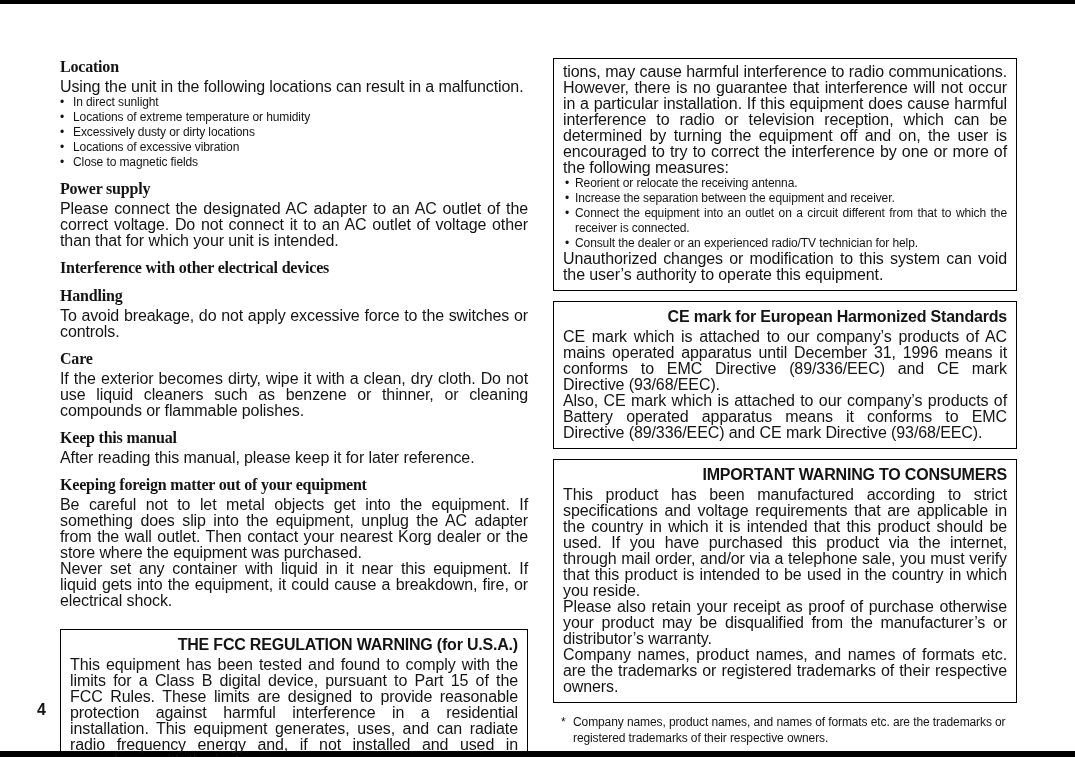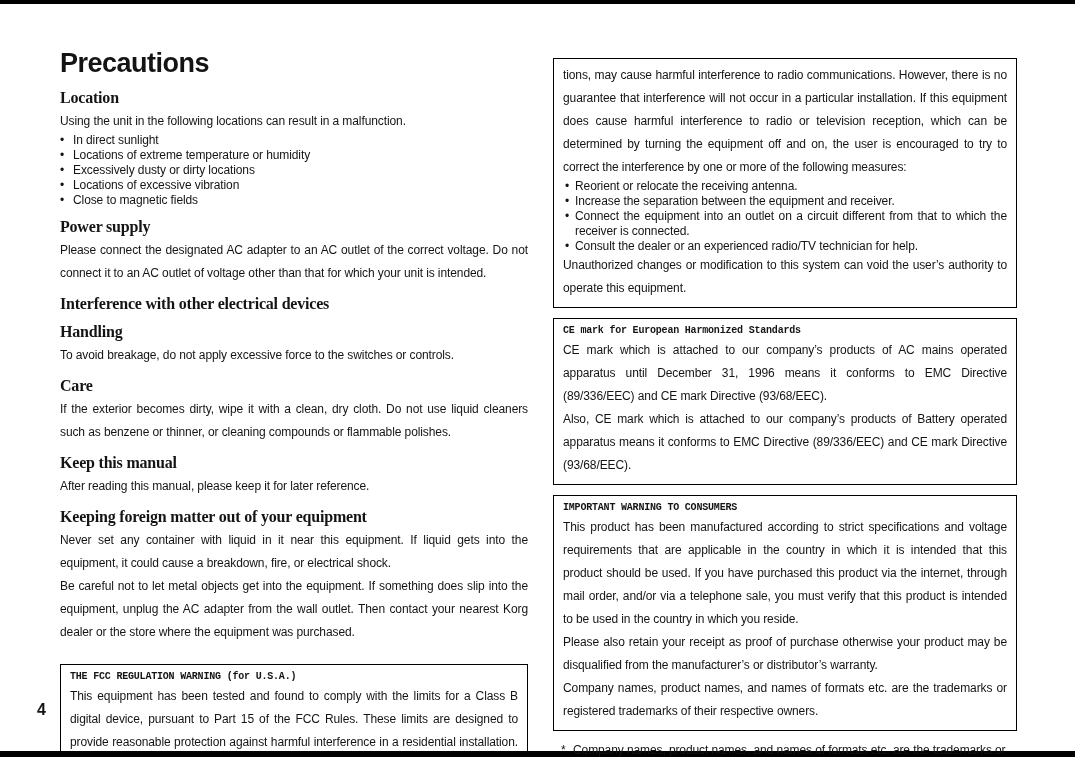--- a/index.html
+++ b/index.html
@@ -27,46 +27,45 @@
   }
   h2 {
     margin:10px 0 3px 0;
     font-size:16px;
     font-weight:bold;
     letter-spacing:-0.2px;
     font-family:Liberation Serif, serif;
   }
   p {
     margin:0;
-    font-size:12px;
-    line-height:23px;
+    font-size:16px;
+    line-height:16px;
     text-align:justify;
     letter-spacing:-0.1px;
   }
   .bullet {
     display:flex;
     font-size:12px;
     line-height:15.1px;
     letter-spacing:-0.1px;
   }
   .bullet .bm { width:13px; flex:0 0 13px; }
   .bullet .bt { flex:1; }
 
   .box {
     border:1.5px solid #000;
     padding:5px 9px 7px 9px;
     margin-bottom:10px;
   }
   .box-title {
     margin:1px 0 3px 0;
-    font-size:10px;
+    font-size:16px;
     font-weight:bold;
-    text-align:left;
+    text-align:right;
     letter-spacing:-0.2px;
-    font-family:Liberation Mono, monospace;
   }
   .fcc-left-box { margin-top:20px; }
 
   .rbullet {
     display:flex;
     font-size:12px;
     line-height:15.1px;
     letter-spacing:-0.1px;
     padding-left:2px;
   }
@@ -91,21 +90,20 @@
   }
 </style>
 </head>
 <body>
 
 <div class="page">
   <div class="scan-edge top"></div>
   <div class="scan-edge bottom"></div>
 
   <div class="col left">
-    <h1>Precautions</h1>
 
     <h2>Location</h2>
     <p>Using the unit in the following locations can result in a malfunction.</p>
     <div class="bullet">
       <span class="bm">•</span>
       <span class="bt">In direct sunlight</span>
     </div>
     <div class="bullet">
       <span class="bm">•</span>
       <span class="bt">Locations of extreme temperature or humidity</span>
@@ -131,22 +129,22 @@
     <h2>Handling</h2>
     <p>To avoid breakage, do not apply excessive force to the switches or controls.</p>
 
     <h2>Care</h2>
     <p>If the exterior becomes dirty, wipe it with a clean, dry cloth. Do not use liquid cleaners such as benzene or thinner, or cleaning compounds or flammable polishes.</p>
 
     <h2>Keep this manual</h2>
     <p>After reading this manual, please keep it for later reference.</p>
 
     <h2>Keeping foreign matter out of your equipment</h2>
+    <p>Be careful not to let metal objects get into the equipment. If something does slip into the equipment, unplug the AC adapter from the wall outlet. Then contact your nearest Korg dealer or the store where the equipment was purchased.</p>
     <p>Never set any container with liquid in it near this equipment. If liquid gets into the equipment, it could cause a breakdown, fire, or electrical shock.</p>
-    <p>Be careful not to let metal objects get into the equipment. If something does slip into the equipment, unplug the AC adapter from the wall outlet. Then contact your nearest Korg dealer or the store where the equipment was purchased.</p>
 
     <div class="box fcc-left-box">
       <div class="box-title">THE FCC REGULATION WARNING (for U.S.A.)</div>
       <p>This equipment has been tested and found to comply with the limits for a Class B digital device, pursuant to Part 15 of the FCC Rules. These limits are designed to provide reasonable protection against harmful interference in a residential installation. This equipment generates, uses, and can radiate radio frequency energy and, if not installed and used in accordance with the instruc-</p>
     </div>
   </div>
 
   <div class="col right">
 
     <div class="box">

